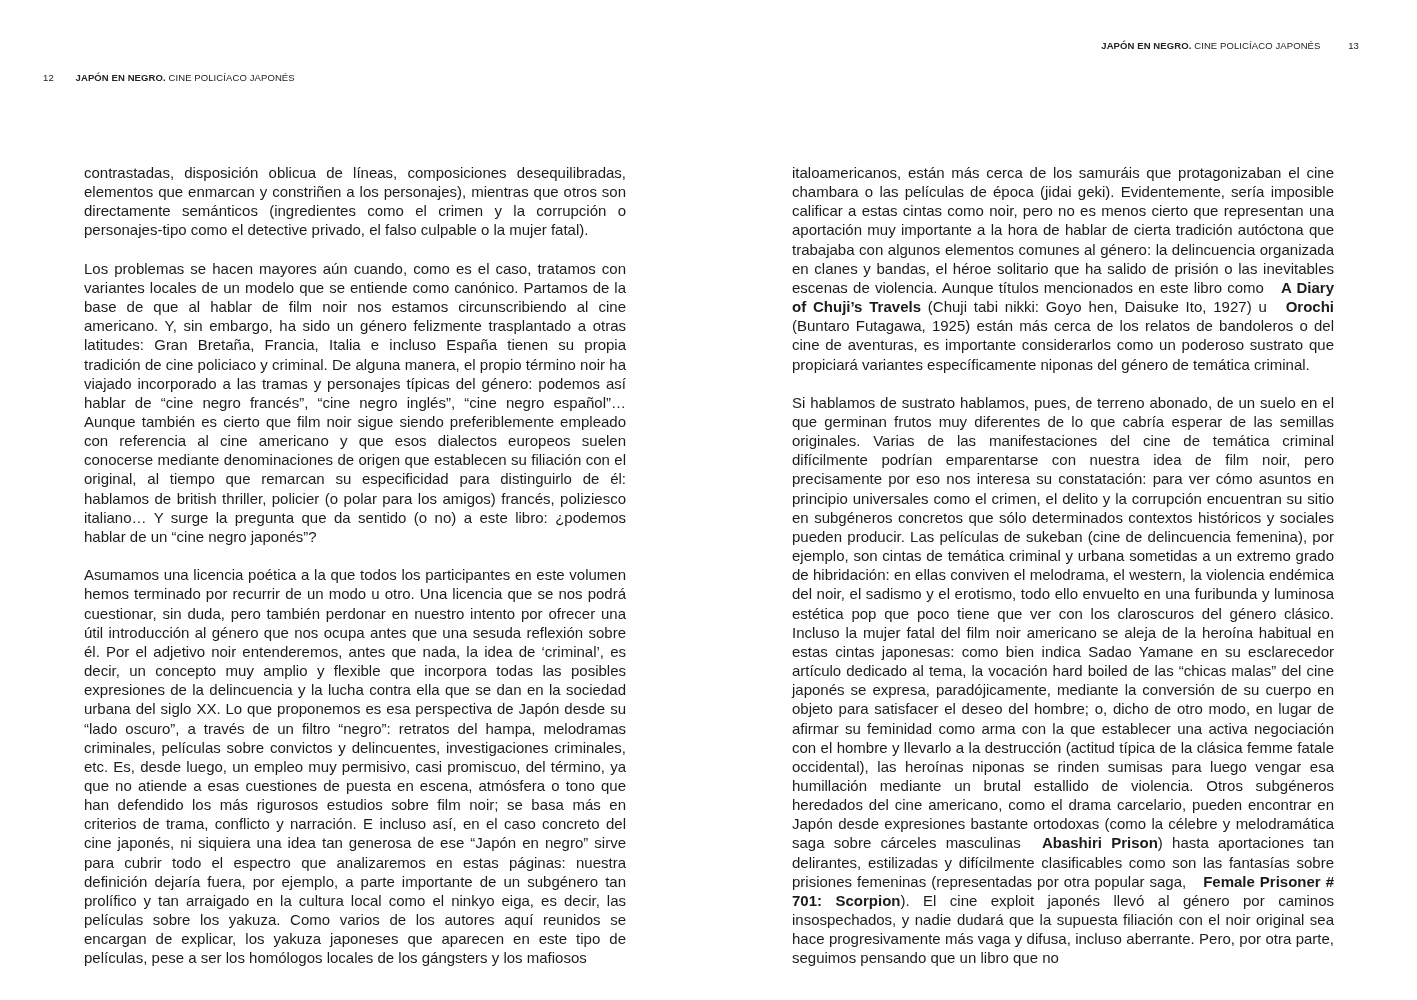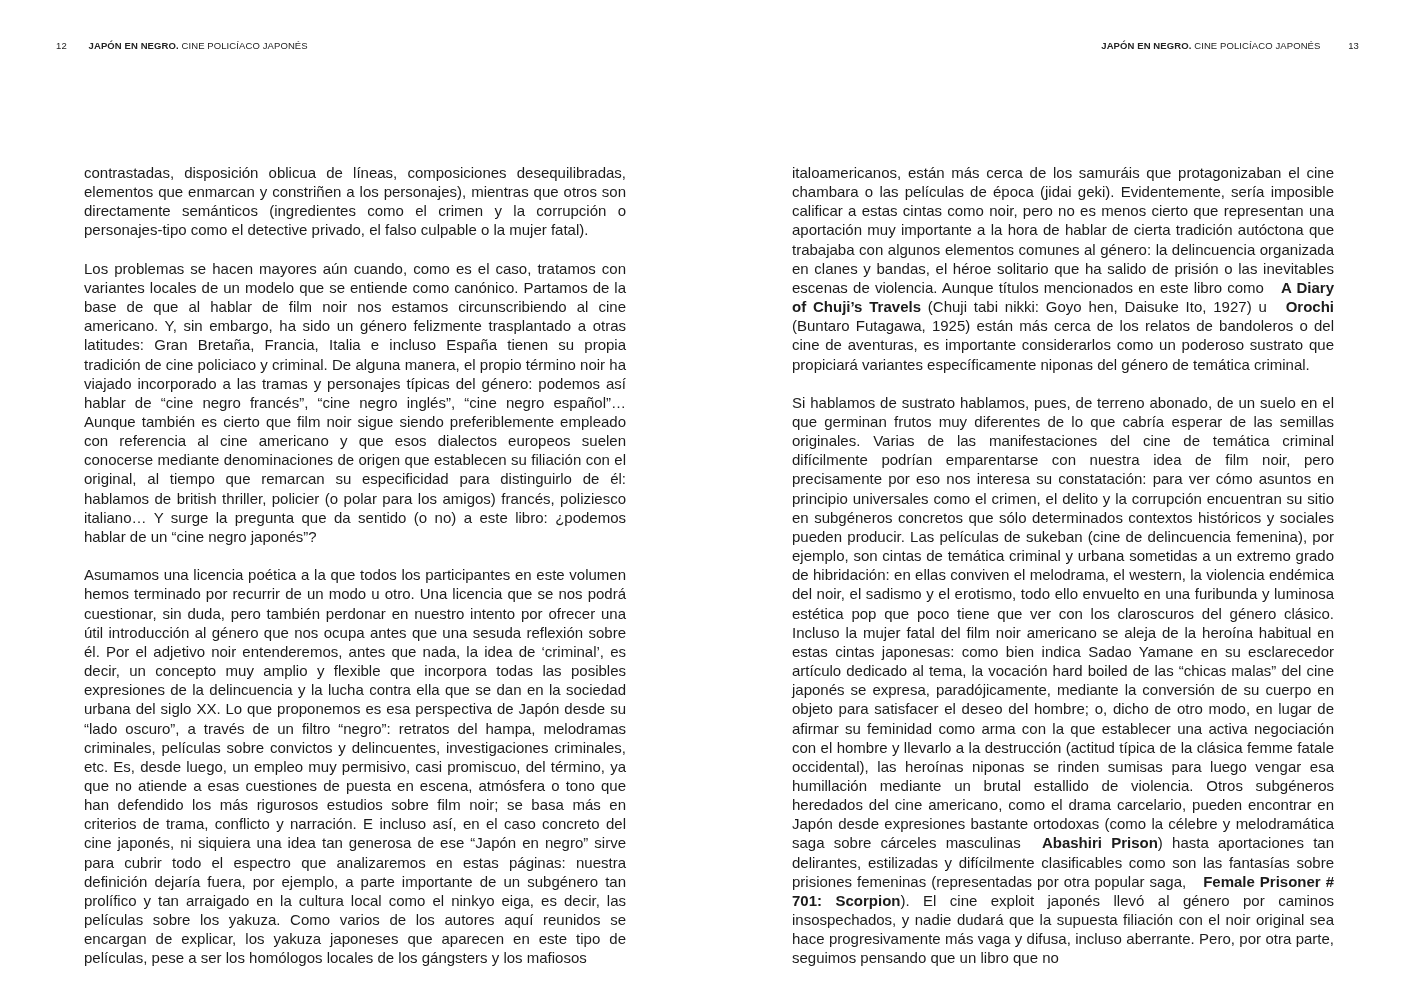--- a/index.html
+++ b/index.html
@@ -9,21 +9,21 @@
       color: #1c1c1c;
     }
     .spread { position: absolute; inset: 0; }
     .page { position: absolute; top: 0; height: 1000px; }
     .page-left { left: 0; width: 708px; }
     .page-right { left: 708px; width: 709px; }
     .running-head {
       position: absolute; top: 40px; font-size: 9.5px; letter-spacing: 0.1px;
       color: #222; white-space: nowrap;
     }
-    .page-left .running-head { left: 56px; }
+    .page-left .running-head { left: 43px; margin-top: 32px; }
     .page-right .running-head { right: 58px; }
     .folio { display: inline-block; }
     .page-left .folio { margin-right: 19px; }
     .page-right .folio { margin-left: 25px; text-align: right; }
     .rh-title { font-weight: bold; }
     .text-block {
       position: absolute; top: 163px; width: 542px;
       font-size: 15px; line-height: 19.15px;
       text-align: justify; hyphens: none;
     }

